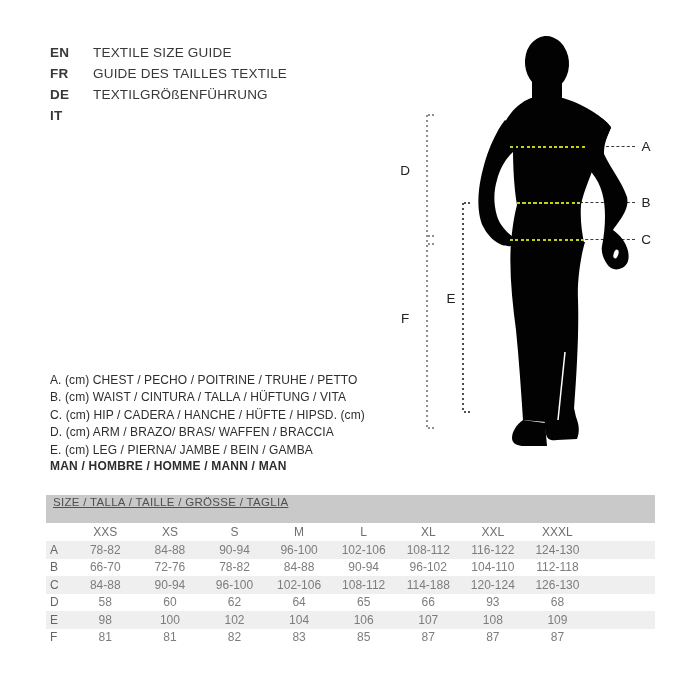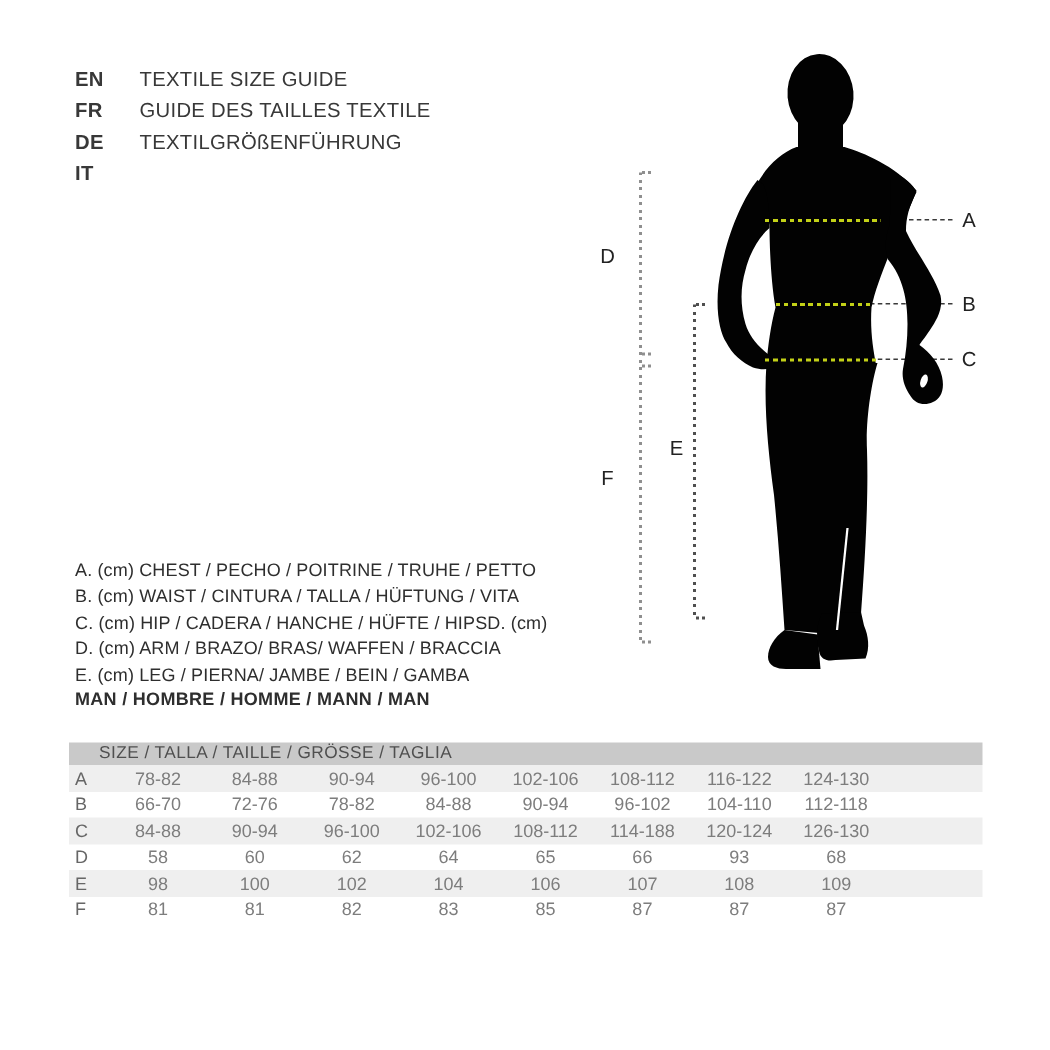--- a/index.html
+++ b/index.html
@@ -31,22 +31,22 @@
   .line-e,.tick-e{color:#4f4f4f;}
   .fig-label{position:absolute;z-index:4;font-size:13.5px;color:#222;width:16px;text-align:center;line-height:16px;}
 
   
   #legend{position:absolute;left:50px;top:351px;z-index:5;margin-top:21px;}
   .legend-line{font-size:12px;color:#2e2e2e;line-height:17.4px;white-space:nowrap;letter-spacing:0.1px;}
   #category{position:absolute;left:50px;top:459px;font-size:12px;font-weight:700;color:#2e2e2e;letter-spacing:0.2px;z-index:5;}
 
   
   #size-table{position:absolute;left:46px;top:495px;width:609px;z-index:5;}
-  #table-title{height:15px;line-height:15px;background:var(--thead-bg);color:#4f4f4f;
-    font-size:11.5px;padding-left:20px;letter-spacing:0.3px;box-sizing:border-box;}
+  #table-title{height:28px;line-height:15px;background:var(--thead-bg);color:#4f4f4f;
+    font-size:11.5px;padding-left:7px;letter-spacing:0.3px;box-sizing:border-box;text-decoration:underline;}
   .trow{display:grid;grid-template-columns:27px repeat(8,64.6px) 1fr;align-items:center;}
   .trow.head{height:18px;}
   .trow.data{height:17.5px;}
   .trow.stripe{background:var(--stripe);}
   .tcell{text-align:center;font-size:12px;color:#7d7d7d;white-space:nowrap;}
   .tcell.colhead{color:#6e6e6e;}
   .tcell.rowlabel{text-align:left;padding-left:4px;color:#666;}
 </style>
 </head>
 <body>
@@ -118,20 +118,32 @@
       <div class="legend-line">A. (cm) CHEST / PECHO / POITRINE / TRUHE / PETTO</div>
       <div class="legend-line">B. (cm) WAIST / CINTURA / TALLA / HÜFTUNG / VITA</div>
       <div class="legend-line">C. (cm) HIP / CADERA / HANCHE / HÜFTE / HIPSD. (cm)</div>
       <div class="legend-line">D. (cm) ARM / BRAZO/ BRAS/ WAFFEN / BRACCIA</div>
       <div class="legend-line">E. (cm) LEG / PIERNA/ JAMBE / BEIN / GAMBA</div>
     </div>
   <div id="category">MAN / HOMBRE / HOMME / MANN / MAN</div>
 
   <div id="size-table">
     <div id="table-title">SIZE / TALLA / TAILLE / GRÖSSE / TAGLIA</div>
+    <div id="table-head" class="trow head">
+        <div class="tcell rowlabel"></div>
+        <div class="tcell colhead">XXS</div>
+        <div class="tcell colhead">XS</div>
+        <div class="tcell colhead">S</div>
+        <div class="tcell colhead">M</div>
+        <div class="tcell colhead">L</div>
+        <div class="tcell colhead">XL</div>
+        <div class="tcell colhead">XXL</div>
+        <div class="tcell colhead">XXXL</div>
+        <div class="tcell"></div>
+      </div>
     <div id="table-body">
         <div class="trow data stripe">
           <div class="tcell rowlabel">A</div>
           <div class="tcell">78-82</div>
           <div class="tcell">84-88</div>
           <div class="tcell">90-94</div>
           <div class="tcell">96-100</div>
           <div class="tcell">102-106</div>
           <div class="tcell">108-112</div>
           <div class="tcell">116-122</div>

